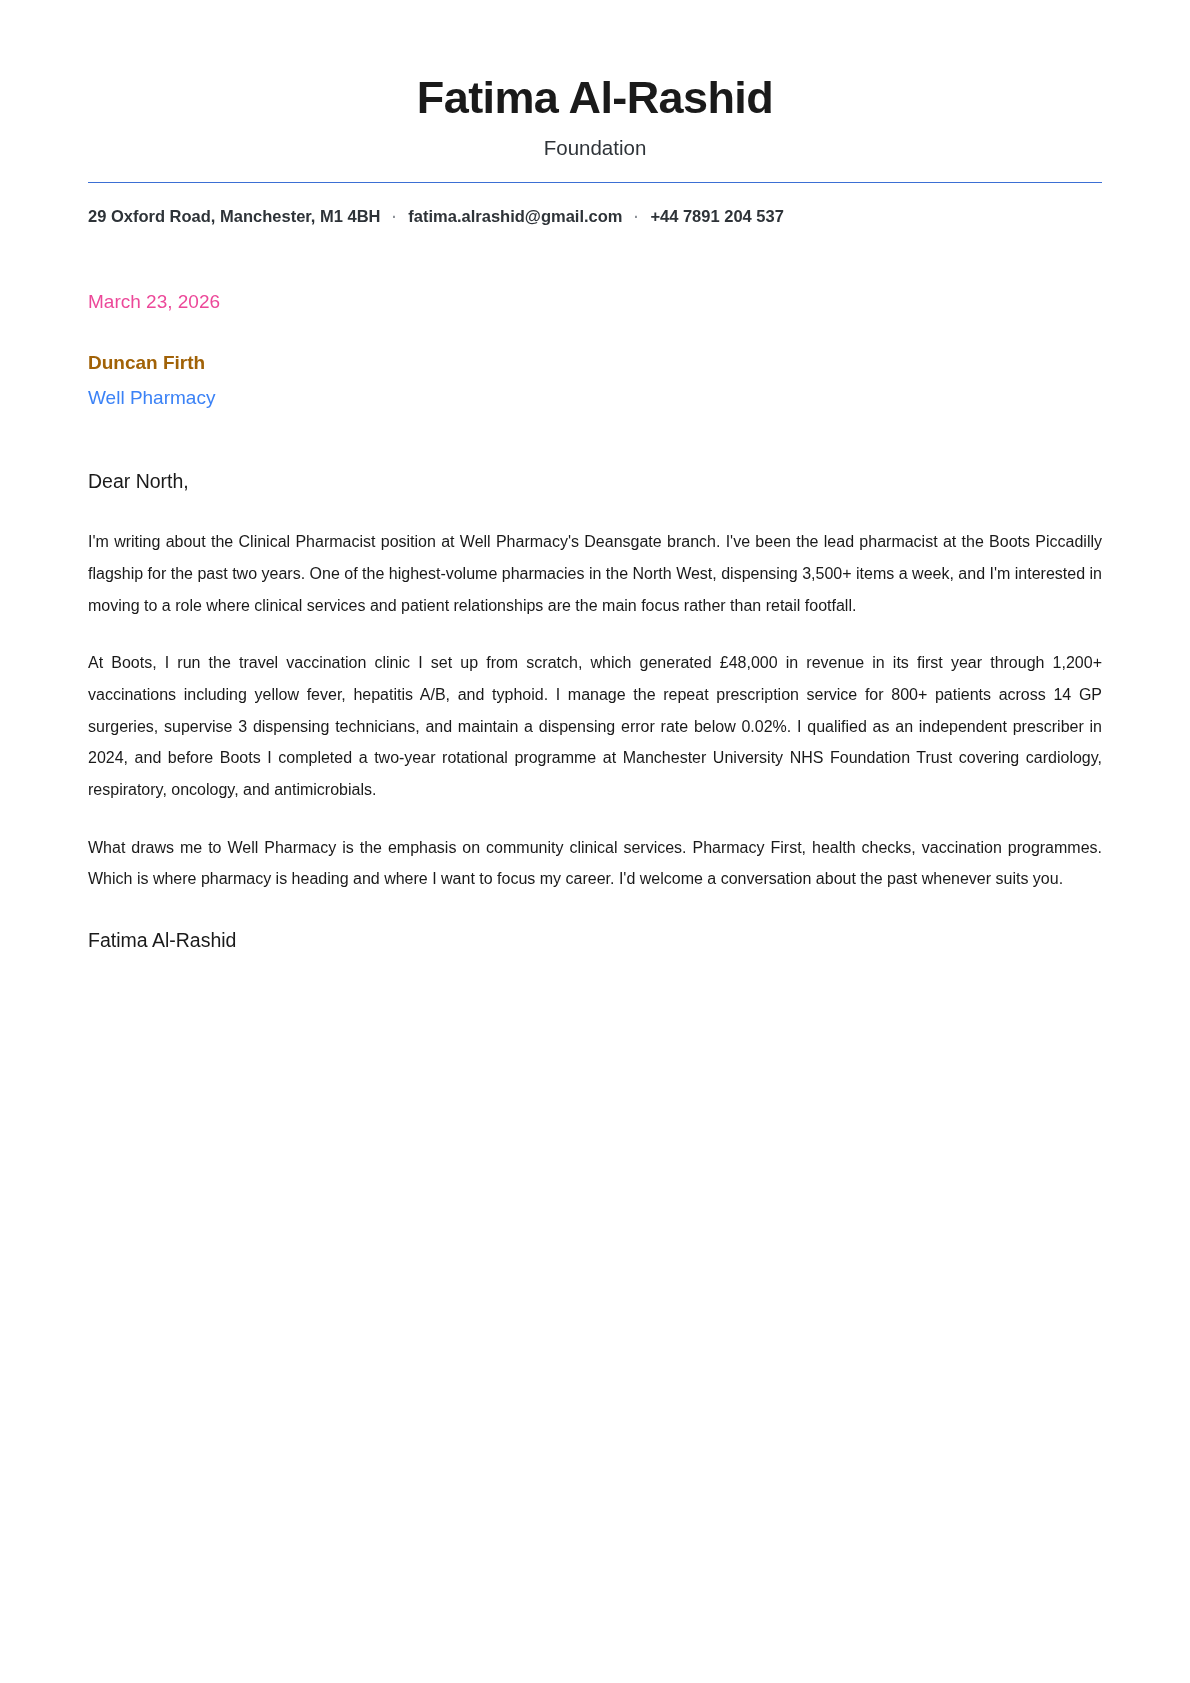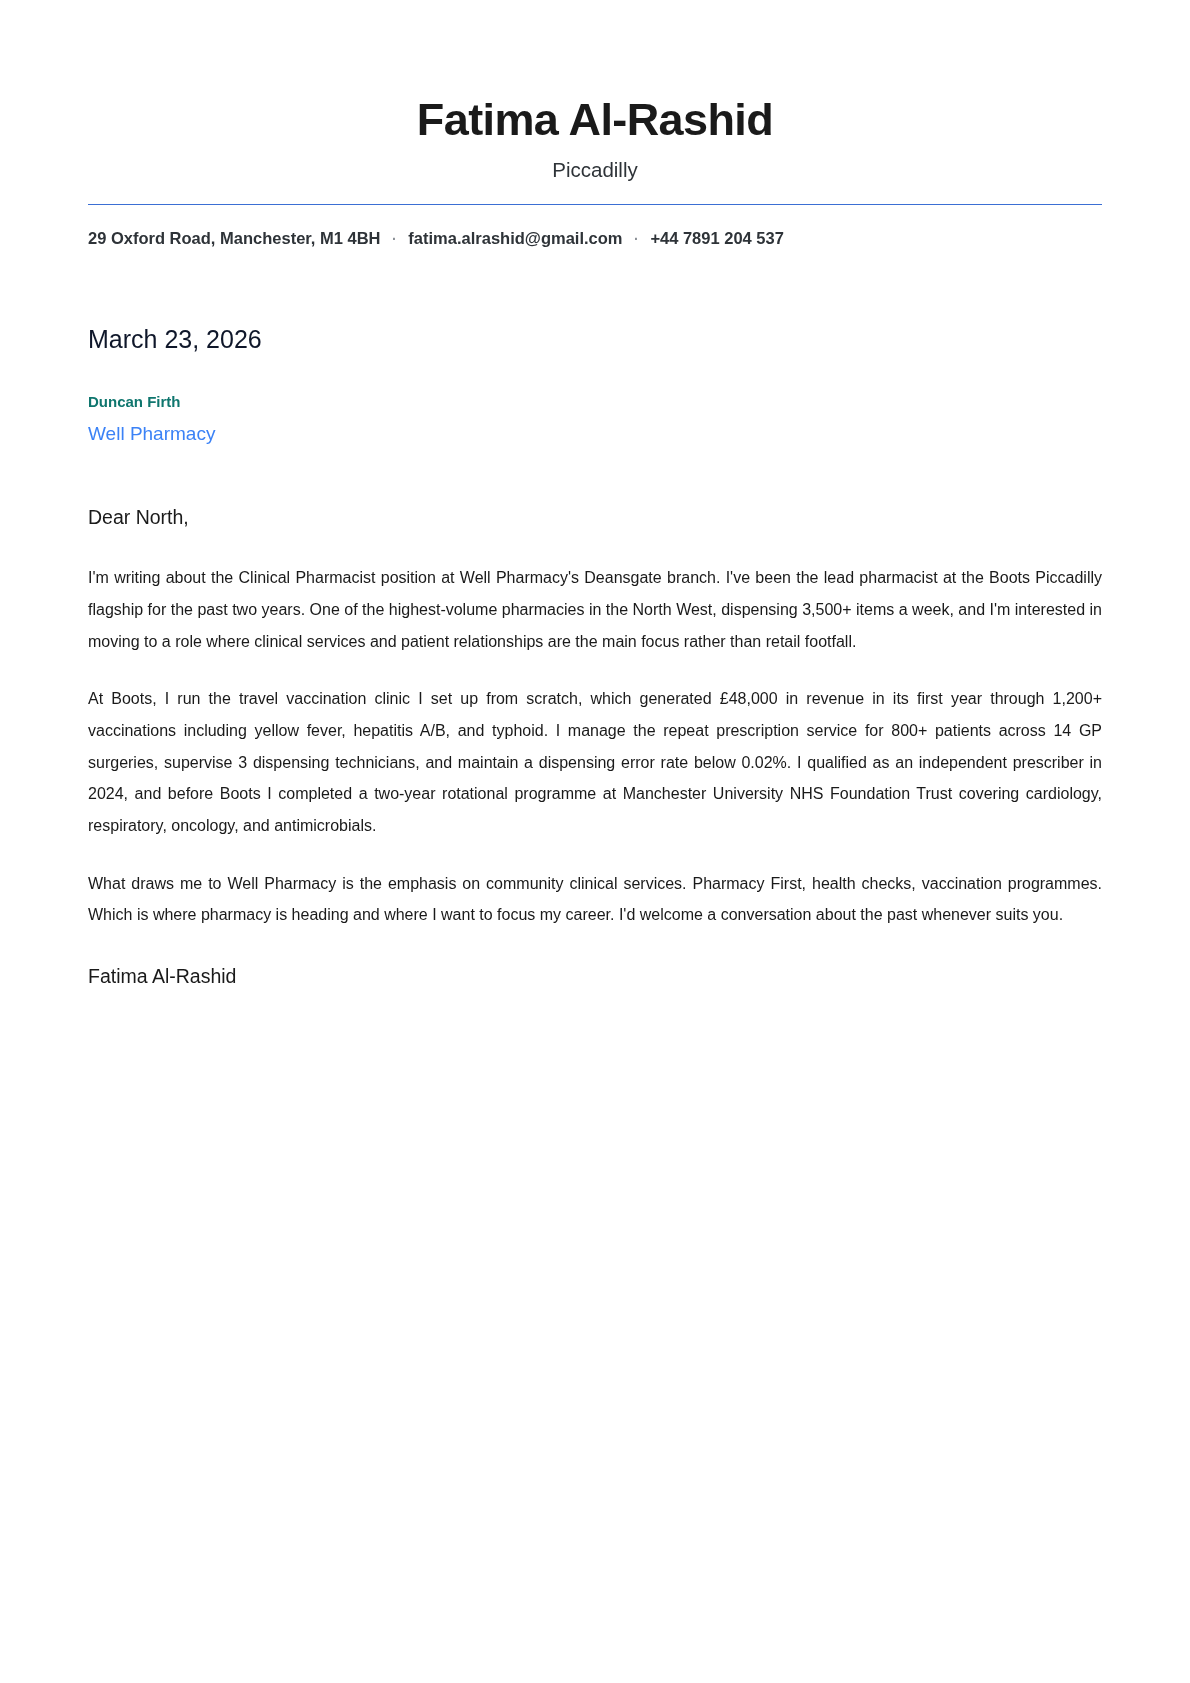--- a/index.html
+++ b/index.html
@@ -11,21 +11,21 @@
     font-family: "Liberation Sans", sans-serif;
     color: #1a1a1a;
     -webkit-font-smoothing: antialiased;
   }
   .page {
     width: 1190px;
     min-height: 1683px;
     margin: 0 auto;
     background: #ffffff;
     box-sizing: border-box;
-    padding: 86px 88px 60px 88px;
+    padding: 64px 88px 60px 88px;
     position: relative;
   }
   .header {
     text-align: center;
     padding-top: 8px;
   }
   .full-name {
     font-size: 45px;
     font-weight: 700;
     letter-spacing: -0.6px;
@@ -58,29 +58,29 @@
     display: inline-block;
     padding: 0 7px;
     color: #8b9096;
     font-size: 14px;
     vertical-align: middle;
   }
   .letter-body {
     padding-top: 60px;
   }
   .date-line {
-    font-size: 25px;
-    color: #0f172a;
+    font-size: 19px;
+    color: #ec4899;
     line-height: 1.5;
-    margin: 11px 0 32px 0;
+    margin: 0 0 32px 0;
   }
   .recipient-name {
-    font-size: 15px;
+    font-size: 19px;
     font-weight: 700;
-    color: #0f766e;
+    color: #a16207;
     line-height: 1.5;
     margin: 0 0 7px 0;
   }
   .recipient-company {
     font-size: 19px;
     font-weight: 400;
     color: #3b82f6;
     line-height: 1.5;
     margin: 0;
   }
@@ -111,21 +111,21 @@
     margin: 31px 0 0 0;
   }
 </style>
 </head>
 <body>
 
 <div class="page">
 
   <div class="header">
     <h1 class="full-name">Fatima Al-Rashid</h1>
-    <div class="job-title">Piccadilly</div>
+    <div class="job-title">Foundation</div>
   </div>
 
   <hr class="rule">
 
   <div class="contact-line">
     <span>29 Oxford Road, Manchester, M1 4BH</span>
     <span class="contact-sep">·</span>
     <span>fatima.alrashid@gmail.com</span>
     <span class="contact-sep">·</span>
     <span>+44 7891 204 537</span>

